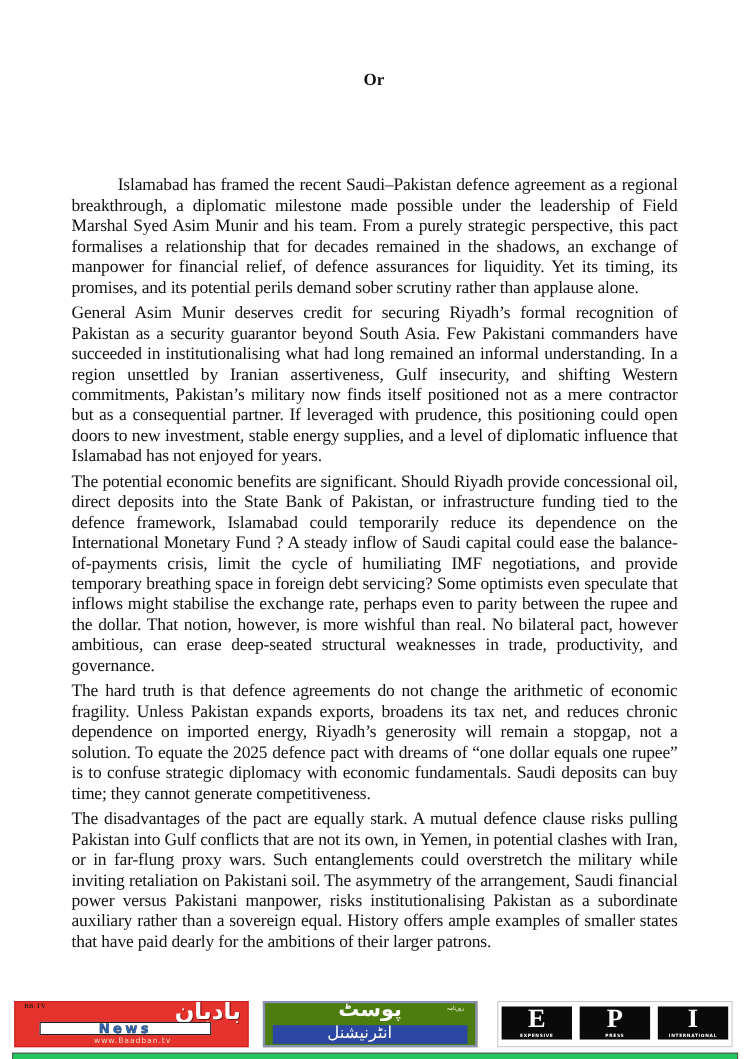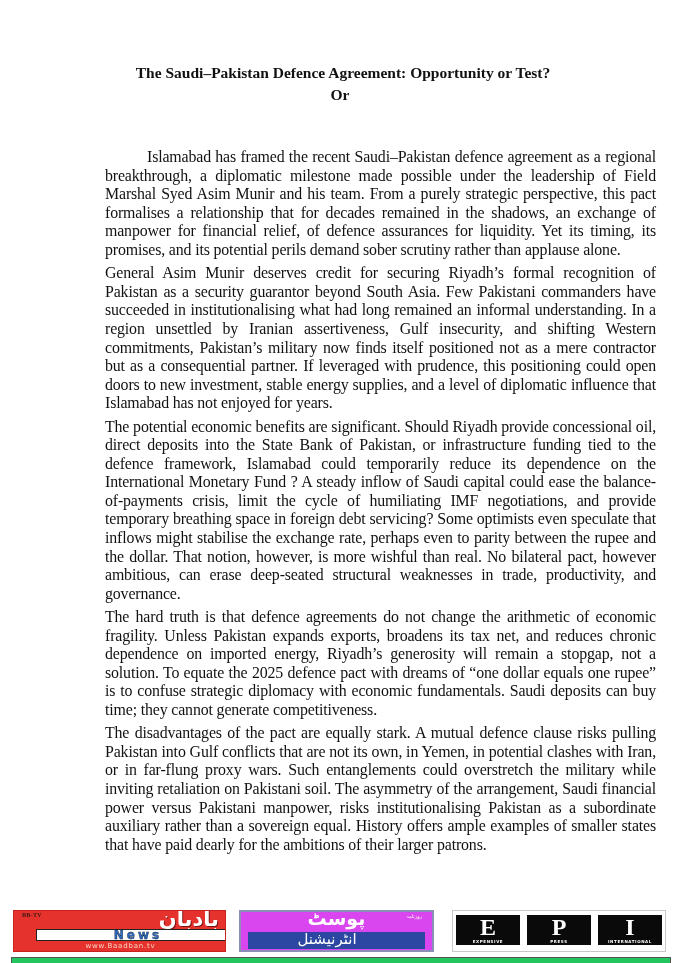--- a/index.html
+++ b/index.html
@@ -3,34 +3,34 @@
   <meta charset="utf-8">
   <style>
     * { box-sizing: border-box; margin: 0; padding: 0; }
     html, body { width: 680px; height: 963px; background: #ffffff; overflow: hidden; }
     body { position: relative; font-family: "Liberation Serif", "DejaVu Serif", serif; color: #111; }
 
     .title-block { position: absolute; top: 62px; left: 0; width: 680px; text-align: center; }
     .title-line { font-weight: bold; font-size: 15.5px; line-height: 22px; height: 22px; }
     .title-line.l1 { margin-left: 6px; }
 
-    .article { position: absolute; top: 148px; left: 65px; width: 551px; margin-left: 40px; }
+    .article { position: absolute; top: 160px; left: 65px; width: 551px; }
     .para { font-size: 15.9px; line-height: 18.6px; text-align: justify; letter-spacing: -0.15px; margin-bottom: 4.6px; }
     .para.indent { text-indent: 42px; }
 
     .footer { position: absolute; left: 0; top: 884px; width: 680px; height: 79px; margin-top: 26px; }
     .logo { position: absolute; top: 0; height: 42px; overflow: hidden; }
 
     .logo-badban { left: 13px; width: 213px; background: #e5322d; border: 1px solid #c7221d; }
     .logo-badban .tiny { position: absolute; left: 8px; top: 1px; font-size: 6px; font-family: "Liberation Serif", serif; color: #3a1a10; font-weight: bold; letter-spacing: 0.3px; }
     .logo-badban .urdu { position: absolute; left: 40px; top: -4px; width: 165px; text-align: right; font-family: "DejaVu Sans", sans-serif; font-weight: bold; font-size: 21px; color: #fff; direction: rtl; text-shadow: 1px 1px 0 #7a1410; }
-    .logo-badban .news { position: absolute; left: 22px; top: 18px; width: 204px; height: 12px; background: #fff; border: 1px solid #222; text-align: center; font-family: "DejaVu Sans", sans-serif; font-weight: bold; font-size: 12px; line-height: 10px; color: #2f6bc2; letter-spacing: 3px; -webkit-text-stroke: 0.4px #123; }
+    .logo-badban .news { position: absolute; left: 22px; top: 18px; width: 156px; height: 12px; background: #fff; border: 1px solid #222; text-align: center; font-family: "DejaVu Sans", sans-serif; font-weight: bold; font-size: 12px; line-height: 10px; color: #2f6bc2; letter-spacing: 3px; -webkit-text-stroke: 0.4px #123; }
     .logo-badban .url { position: absolute; left: 0; top: 31px; width: 213px; text-align: center; font-family: "DejaVu Sans", sans-serif; font-size: 7px; font-weight: normal; color: #f7d6c4; letter-spacing: 0.8px; }
 
-    .logo-post { left: 239px; width: 195px; background: #d946ef; border: 2px solid #8a8fb5; }
+    .logo-post { left: 239px; width: 195px; background: #4d7c0f; border: 2px solid #8a8fb5; }
     .logo-post .tiny { position: absolute; right: 10px; top: 1px; font-size: 5px; color: #ffe; font-family: "DejaVu Sans", sans-serif; direction: rtl; }
     .logo-post .urdu1 { position: absolute; left: 0; top: -5px; width: 191px; text-align: center; font-family: "DejaVu Sans", sans-serif; font-weight: bold; font-size: 19px; color: #fff; direction: rtl; letter-spacing: 2px; }
     .logo-post .band { position: absolute; left: 7px; top: 20px; width: 177px; height: 17px; background: #2b47a1; }
     .logo-post .urdu2 { position: absolute; left: 7px; top: 18px; width: 158px; text-align: center; font-family: "DejaVu Sans", sans-serif; font-size: 15px; color: #fff; direction: rtl; letter-spacing: 2px; }
 
     .logo-epi { left: 452px; width: 214px; background: #fff; border: 1px solid #c8c8c8; }
     .epi-box { position: absolute; top: 4px; width: 64px; height: 30px; background: #0a0a0a; }
     .epi-box .letter { position: absolute; top: 2px; left: 0; width: 100%; height: 20px; text-align: center; font-family: "Liberation Serif", serif; font-weight: bold; font-size: 24px; line-height: 20px; color: #fff; }
     .epi-box .lbl { position: absolute; bottom: 1px; left: 0; width: 100%; text-align: center; font-family: "DejaVu Sans", sans-serif; font-size: 4px; color: #fff; letter-spacing: 0.6px; font-weight: bold; }
     .epi-e { left: 3px; }
@@ -39,21 +39,20 @@
 
     .bottom-bar { position: absolute; left: 11px; top: 47px; width: 660px; height: 24px; border: 1px solid #555; background: #22c55e; }
     .bottom-bar .urdu { position: absolute; right: 18px; top: 2px; font-family: "DejaVu Sans", sans-serif; direction: rtl; white-space: nowrap; color: #111; }
     .bottom-bar .u-small { font-size: 14px; font-style: italic; }
     .bottom-bar .u-big { font-size: 20px; font-weight: bold; margin: 0 8px; }
   </style>
 </head>
 <body>
 
 <div class="title-block">
-  <div class="title-line l1">The Saudi–Pakistan Defence Agreement: Opportunity or Test?</div>
   <div class="title-line">Or</div>
 </div>
 
 <div class="article">
   <p class="para indent">Islamabad has framed the recent Saudi–Pakistan defence agreement as a regional breakthrough, a diplomatic milestone made possible under the leadership of Field Marshal Syed Asim Munir and his team. From a purely strategic perspective, this pact formalises a relationship that for decades remained in the shadows, an exchange of manpower for financial relief, of defence assurances for liquidity. Yet its timing, its promises, and its potential perils demand sober scrutiny rather than applause alone.</p>
   <p class="para">General Asim Munir deserves credit for securing Riyadh’s formal recognition of Pakistan as a security guarantor beyond South Asia. Few Pakistani commanders have succeeded in institutionalising what had long remained an informal understanding. In a region unsettled by Iranian assertiveness, Gulf insecurity, and shifting Western commitments, Pakistan’s military now finds itself positioned not as a mere contractor but as a consequential partner. If leveraged with prudence, this positioning could open doors to new investment, stable energy supplies, and a level of diplomatic influence that Islamabad has not enjoyed for years.</p>
   <p class="para">The potential economic benefits are significant. Should Riyadh provide concessional oil, direct deposits into the State Bank of Pakistan, or infrastructure funding tied to the defence framework, Islamabad could temporarily reduce its dependence on the International Monetary Fund ? A steady inflow of Saudi capital could ease the balance-of-payments crisis, limit the cycle of humiliating IMF negotiations, and provide temporary breathing space in foreign debt servicing? Some optimists even speculate that inflows might stabilise the exchange rate, perhaps even to parity between the rupee and the dollar. That notion, however, is more wishful than real. No bilateral pact, however ambitious, can erase deep-seated structural weaknesses in trade, productivity, and governance.</p>
   <p class="para">The hard truth is that defence agreements do not change the arithmetic of economic fragility. Unless Pakistan expands exports, broadens its tax net, and reduces chronic dependence on imported energy, Riyadh’s generosity will remain a stopgap, not a solution. To equate the 2025 defence pact with dreams of “one dollar equals one rupee” is to confuse strategic diplomacy with economic fundamentals. Saudi deposits can buy time; they cannot generate competitiveness.</p>
   <p class="para">The disadvantages of the pact are equally stark. A mutual defence clause risks pulling Pakistan into Gulf conflicts that are not its own, in Yemen, in potential clashes with Iran, or in far-flung proxy wars. Such entanglements could overstretch the military while inviting retaliation on Pakistani soil. The asymmetry of the arrangement, Saudi financial power versus Pakistani manpower, risks institutionalising Pakistan as a subordinate auxiliary rather than a sovereign equal. History offers ample examples of smaller states that have paid dearly for the ambitions of their larger patrons.</p>
 </div>

